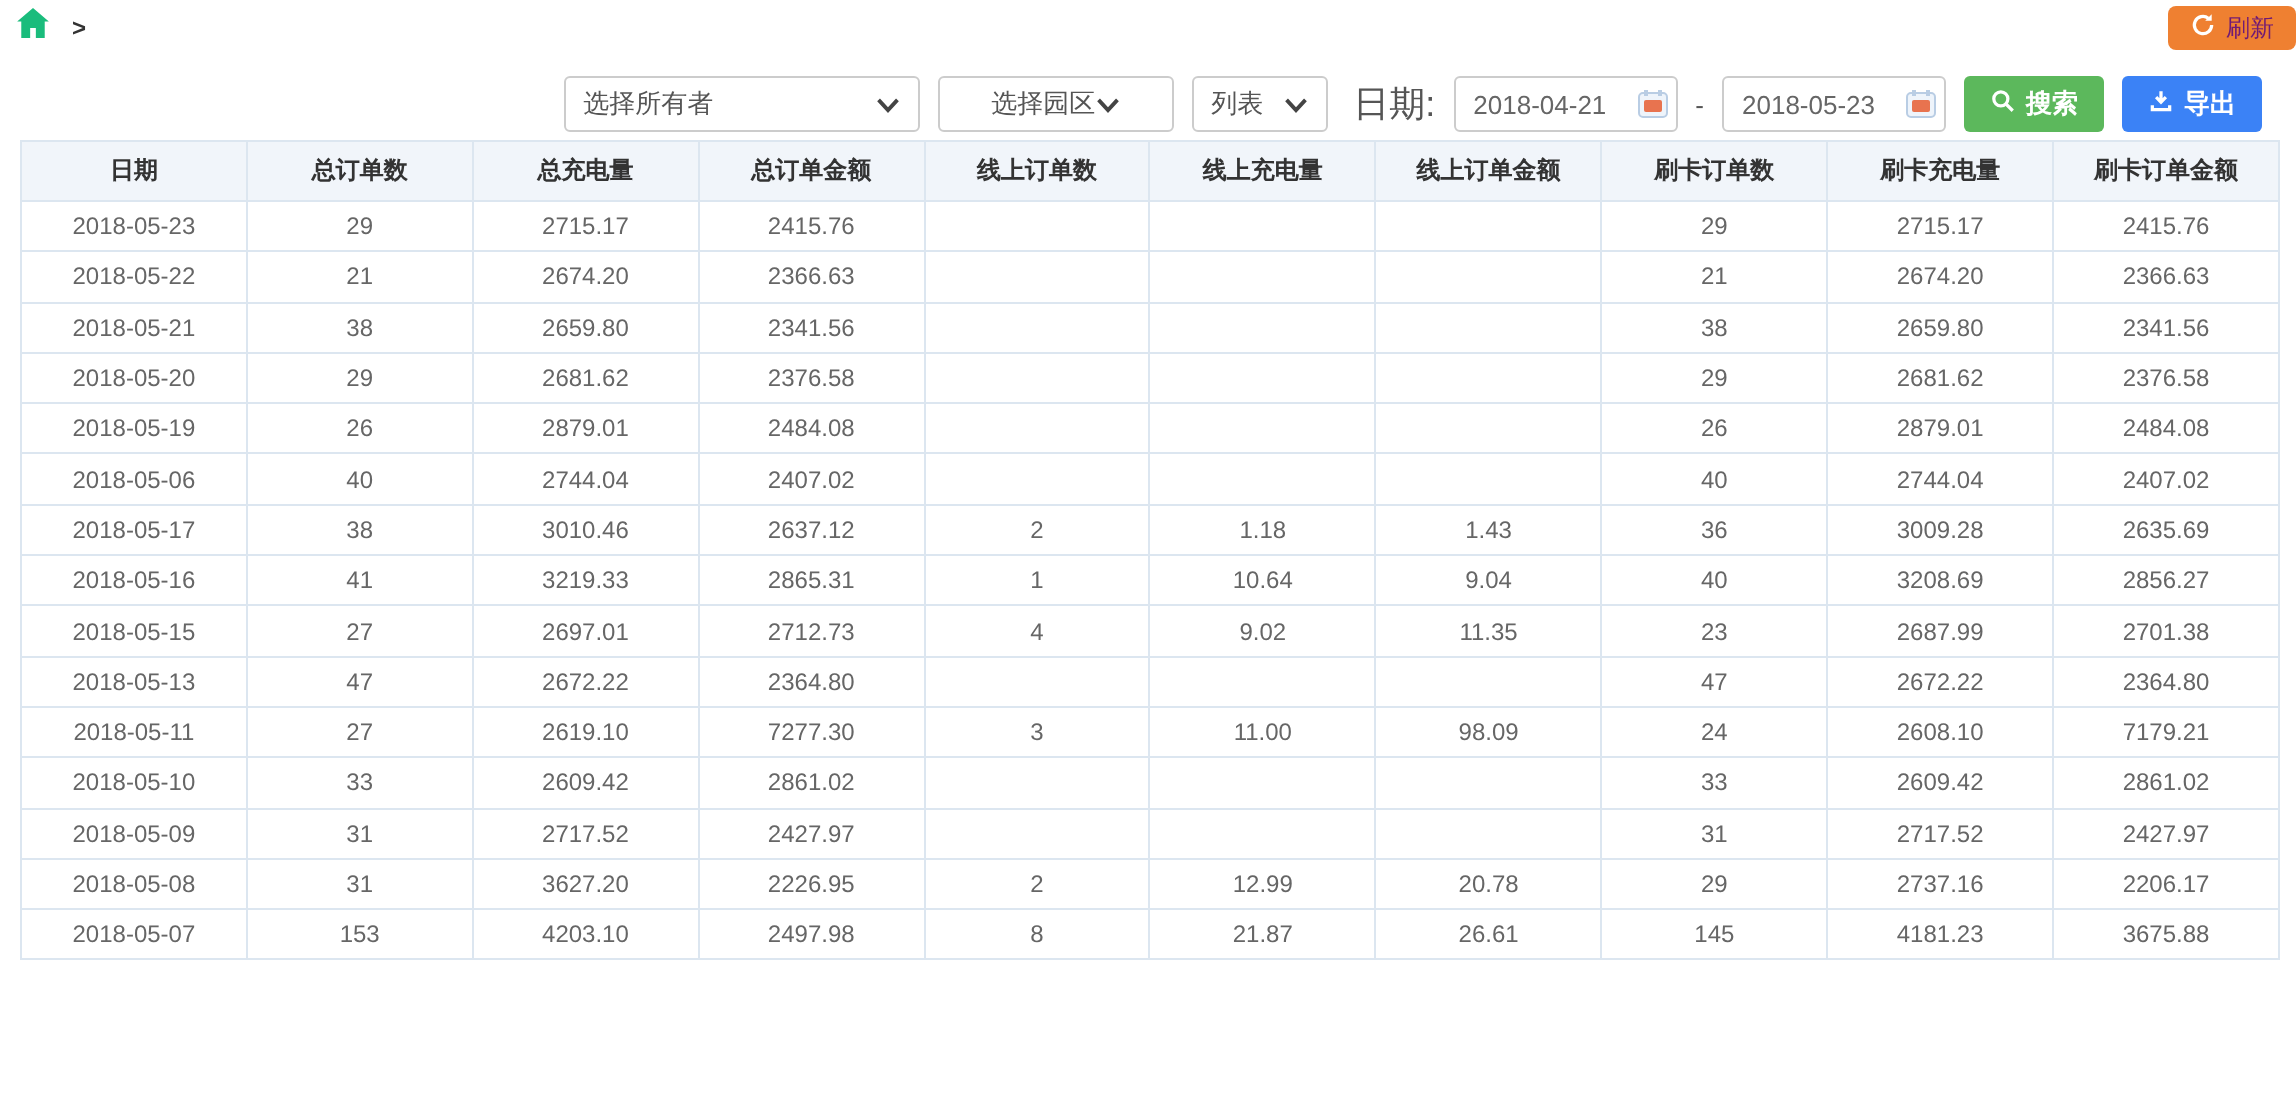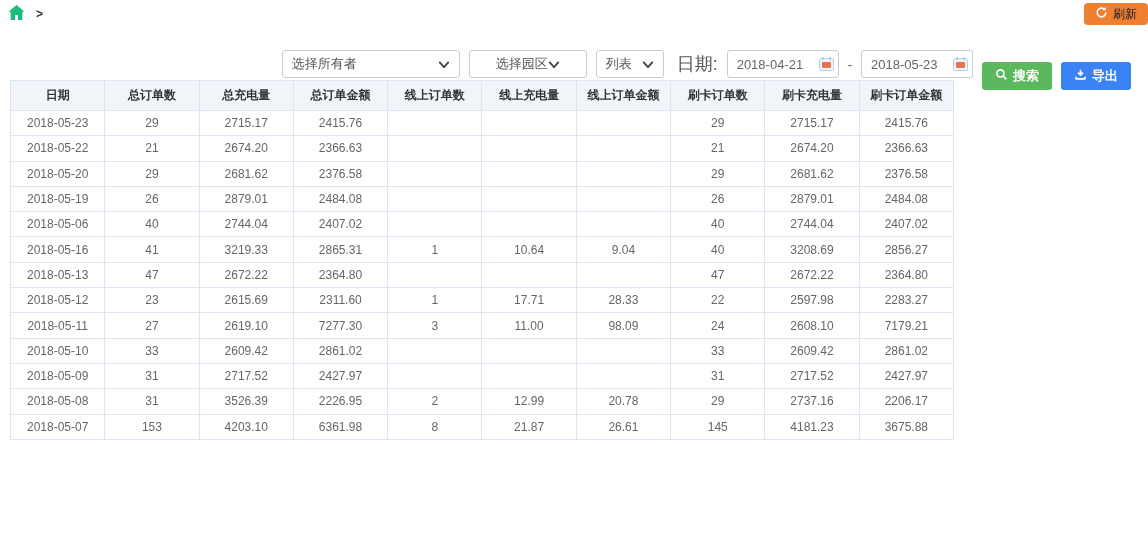--- a/index.html
+++ b/index.html
@@ -3,39 +3,39 @@
 <meta charset="utf-8">
 <style>
   * { margin:0; padding:0; box-sizing:border-box; }
   html,body { width:1148px; height:557px; background:#fff; font-family:"Liberation Sans", sans-serif; overflow:hidden; }
   body { position:relative; }
 
   
   .topbar { display:flex; align-items:center; height:28px; padding-left:6px; position:relative; background:#fff; }
   .home-btn { width:20px; height:20px; display:flex; align-items:center; justify-content:center; cursor:pointer; }
   .crumb { margin-left:10px; font-size:12px; color:#333; font-weight:bold; }
-  .refresh-btn { position:absolute; right:0; top:3px; height:22px; background:#ef8031; color:#0f172a; border:none; border-radius:4px; font-size:12px; display:flex; align-items:center; gap:5px; padding:0 11px; cursor:pointer; font-family:inherit; }
+  .refresh-btn { position:absolute; right:0; top:3px; height:22px; background:#ef8031; color:#701a75; border:none; border-radius:4px; font-size:12px; display:flex; align-items:center; gap:5px; padding:0 11px; cursor:pointer; font-family:inherit; }
 
   
   .filter-row { display:flex; justify-content:flex-end; align-items:center; gap:9px; padding:10px 17px 0 0; }
   .select { height:28px; border:1px solid #ccc; border-radius:3px; background:#fff; display:flex; align-items:center; justify-content:space-between; padding:0 9px; font-size:13px; color:#555; cursor:pointer; }
   .select.owner { width:178px; }
   .select.park  { width:118px;justify-content:center; }
   .select.view  { width:68px; }
   .date-label { font-size:18px; color:#555; margin-left:4px; }
   .date-wrap { position:relative; width:112px; height:28px; }
   .date-input { width:100%; height:100%; border:1px solid #ccc; border-radius:3px; padding:0 24px 0 9px; font-size:13px; color:#666; font-family:inherit; }
   .cal-icon { position:absolute; right:5px; top:7px; width:15px; height:14px; cursor:pointer; }
   .dash { font-size:13px; color:#555; }
-  .btn { height:28px; border:none; border-radius:3px; color:#fff; font-size:13px; font-weight:bold; display:flex; align-items:center; gap:5px; padding:0 13px; cursor:pointer; font-family:inherit;margin-top:24px; }
+  .btn { height:28px; border:none; border-radius:3px; color:#fff; font-size:13px; font-weight:bold; display:flex; align-items:center; gap:5px; padding:0 13px; cursor:pointer; font-family:inherit; }
   .btn.search { background:#5cb85c; }
   .btn.export { background:#3b82f6; }
 
   
-  .data-table { position:absolute; left:10px; top:80px; width:944px; border-collapse:collapse; table-layout:fixed; font-size:12px; }
+  .data-table { position:absolute; left:10px; top:70px; width:1130px; border-collapse:collapse; table-layout:fixed; font-size:12px; }
   .data-table th { background:#f1f5fa; border:1px solid #dce6f0; height:30px; font-weight:bold; color:#333; text-align:center; }
   .data-table td { background:#fff; border:1px solid #dce6f0; height:25.3px; color:#666; text-align:center; }
 </style>
 </head>
 <body>
 
 <div class="topbar">
   <div class="home-btn">
     <span>
       <svg width="19" height="19" viewBox="0 0 24 24">
@@ -158,20 +158,32 @@
         <td>2674.20</td>
         <td>2366.63</td>
         <td></td>
         <td></td>
         <td></td>
         <td>21</td>
         <td>2674.20</td>
         <td>2366.63</td>
       </tr>
       <tr>
+        <td>2018-05-21</td>
+        <td>38</td>
+        <td>2659.80</td>
+        <td>2341.56</td>
+        <td></td>
+        <td></td>
+        <td></td>
+        <td>38</td>
+        <td>2659.80</td>
+        <td>2341.56</td>
+      </tr>
+      <tr>
         <td>2018-05-20</td>
         <td>29</td>
         <td>2681.62</td>
         <td>2376.58</td>
         <td></td>
         <td></td>
         <td></td>
         <td>29</td>
         <td>2681.62</td>
         <td>2376.58</td>
@@ -192,56 +204,68 @@
         <td>2018-05-06</td>
         <td>40</td>
         <td>2744.04</td>
         <td>2407.02</td>
         <td></td>
         <td></td>
         <td></td>
         <td>40</td>
         <td>2744.04</td>
         <td>2407.02</td>
+      </tr>
+      <tr>
+        <td>2018-05-17</td>
+        <td>38</td>
+        <td>3010.46</td>
+        <td>2637.12</td>
+        <td>2</td>
+        <td>1.18</td>
+        <td>1.43</td>
+        <td>36</td>
+        <td>3009.28</td>
+        <td>2635.69</td>
       </tr>
       <tr>
         <td>2018-05-16</td>
         <td>41</td>
         <td>3219.33</td>
         <td>2865.31</td>
         <td>1</td>
         <td>10.64</td>
         <td>9.04</td>
         <td>40</td>
         <td>3208.69</td>
         <td>2856.27</td>
       </tr>
       <tr>
+        <td>2018-05-15</td>
+        <td>27</td>
+        <td>2697.01</td>
+        <td>2712.73</td>
+        <td>4</td>
+        <td>9.02</td>
+        <td>11.35</td>
+        <td>23</td>
+        <td>2687.99</td>
+        <td>2701.38</td>
+      </tr>
+      <tr>
         <td>2018-05-13</td>
         <td>47</td>
         <td>2672.22</td>
         <td>2364.80</td>
         <td></td>
         <td></td>
         <td></td>
         <td>47</td>
         <td>2672.22</td>
         <td>2364.80</td>
-      </tr>
-      <tr>
-        <td>2018-05-12</td>
-        <td>23</td>
-        <td>2615.69</td>
-        <td>2311.60</td>
-        <td>1</td>
-        <td>17.71</td>
-        <td>28.33</td>
-        <td>22</td>
-        <td>2597.98</td>
-        <td>2283.27</td>
       </tr>
       <tr>
         <td>2018-05-11</td>
         <td>27</td>
         <td>2619.10</td>
         <td>7277.30</td>
         <td>3</td>
         <td>11.00</td>
         <td>98.09</td>
         <td>24</td>
@@ -268,34 +292,34 @@
         <td></td>
         <td></td>
         <td></td>
         <td>31</td>
         <td>2717.52</td>
         <td>2427.97</td>
       </tr>
       <tr>
         <td>2018-05-08</td>
         <td>31</td>
-        <td>3526.39</td>
+        <td>3627.20</td>
         <td>2226.95</td>
         <td>2</td>
         <td>12.99</td>
         <td>20.78</td>
         <td>29</td>
         <td>2737.16</td>
         <td>2206.17</td>
       </tr>
       <tr>
         <td>2018-05-07</td>
         <td>153</td>
         <td>4203.10</td>
-        <td>6361.98</td>
+        <td>2497.98</td>
         <td>8</td>
         <td>21.87</td>
         <td>26.61</td>
         <td>145</td>
         <td>4181.23</td>
         <td>3675.88</td>
       </tr>
     </tbody>
 </table>
 

